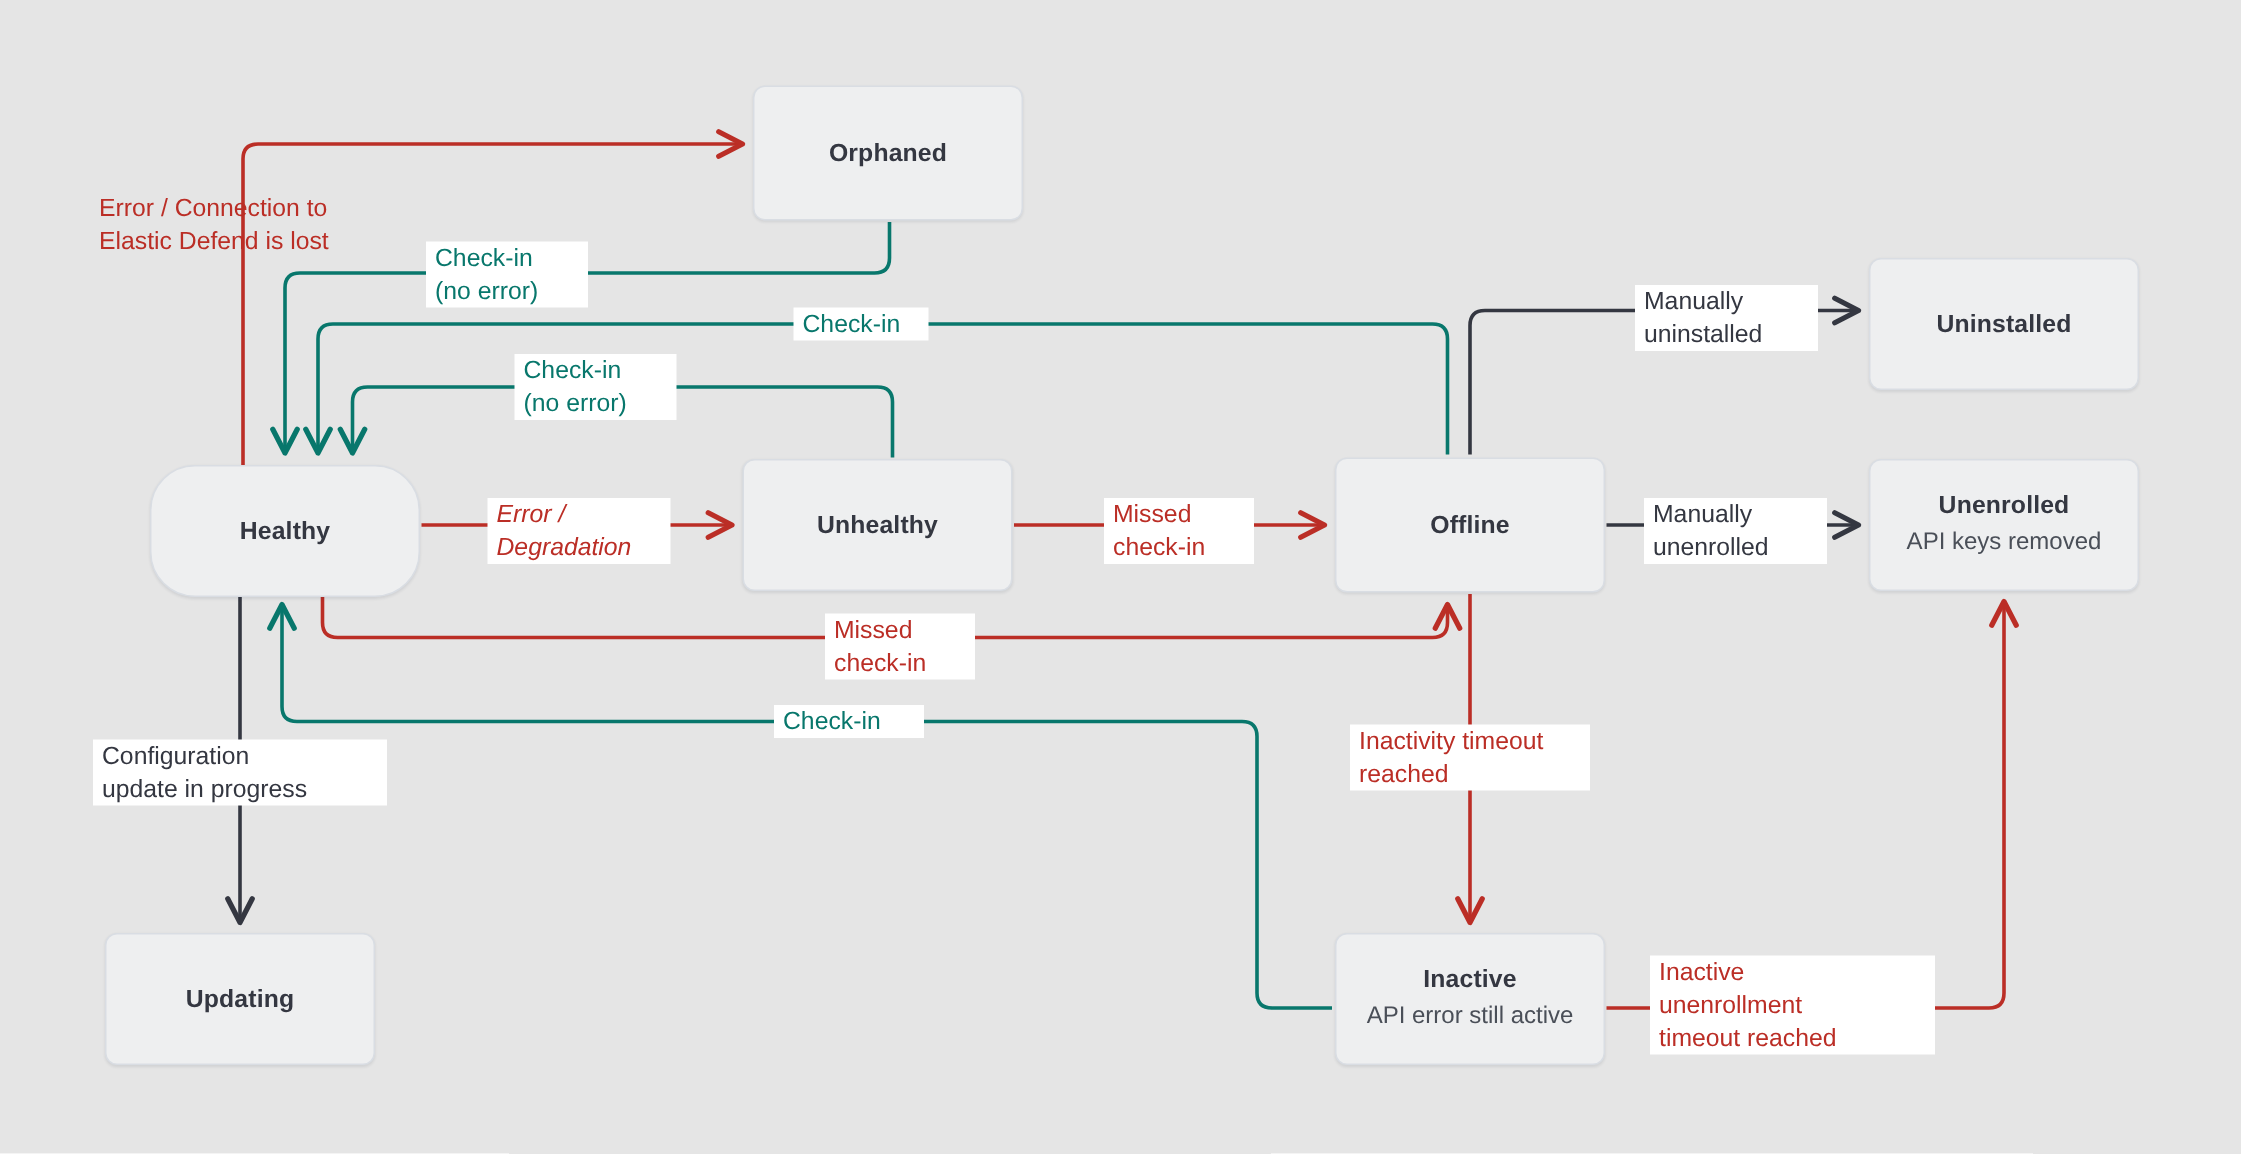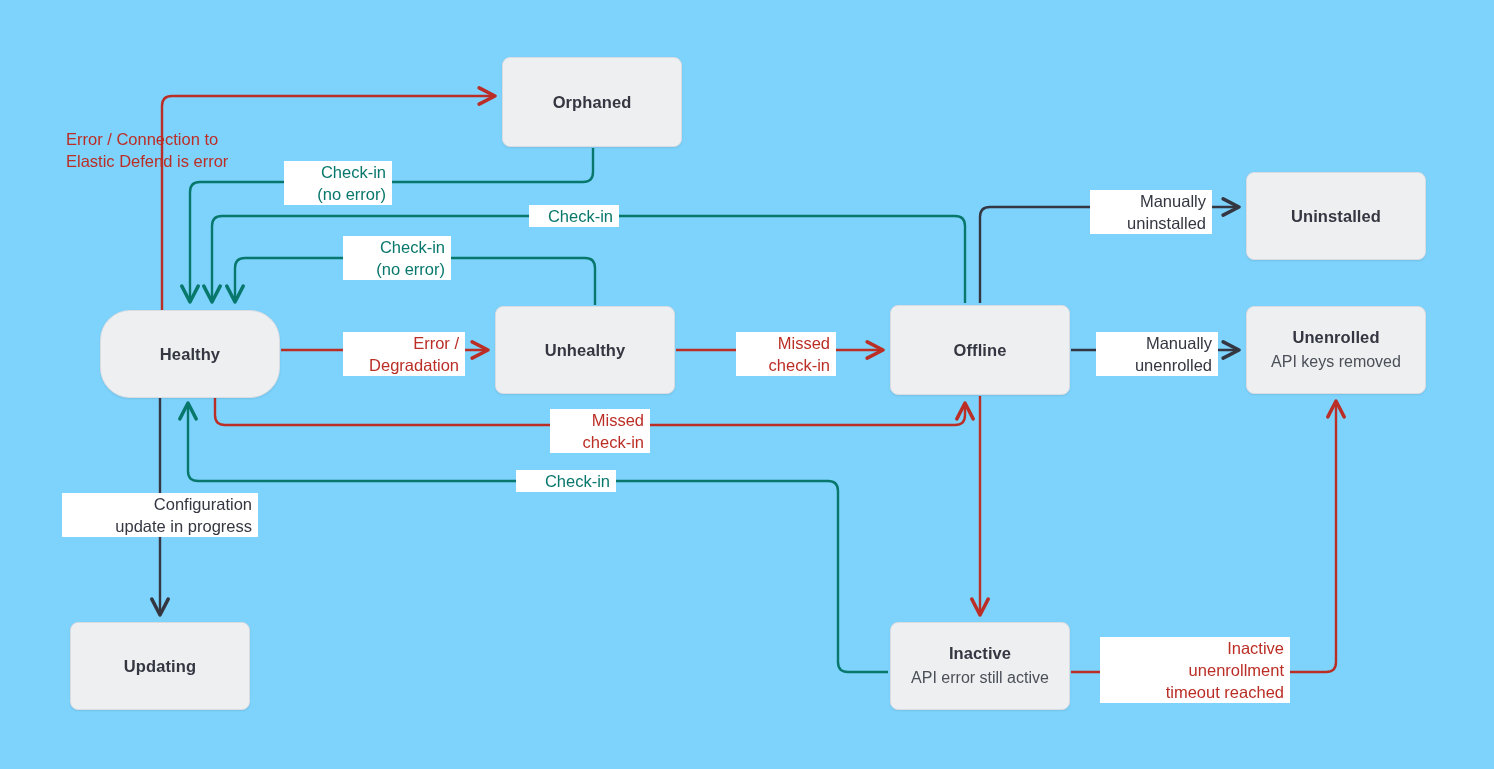--- a/index.html
+++ b/index.html
@@ -8,21 +8,21 @@
     padding: 0;
     background: #ffffff;
   }
   body {
     font-family: "Liberation Sans", sans-serif;
   }
   #canvas {
     position: relative;
     width: 1494px;
     height: 769px;
-    background: #7dd3fc;
+    background: #e5e5e5;
     overflow: hidden;
   }
   #wires {
     position: absolute;
     left: 0;
     top: 0;
     width: 1494px;
     height: 769px;
   }
   .node {
@@ -48,21 +48,21 @@
   .node .n-sub {
     font-size: 16px;
     font-weight: normal;
     color: #4a4f58;
     line-height: 1.3;
     margin-top: 4px;
   }
   .edge-label {
     position: absolute;
     box-sizing: border-box;
-    text-align: right;
+    text-align: left;
     font-size: 16.5px;
     line-height: 22px;
     background: #ffffff;
     white-space: pre-line;
     z-index: 4;
     padding: 0 6px;
   }
   .lbl-red   { color: #bb2e26; }
   .lbl-teal  { color: #08776c; }
   .lbl-black { color: #343741; }
@@ -144,47 +144,49 @@
   <div class="node" style="left:70px; top:622px; width:180px; height:88px;">
     <div class="n-title">Updating</div>
   </div>
 
   <div class="node" style="left:890px; top:622px; width:180px; height:88px;">
     <div class="n-title">Inactive</div>
     <div class="n-sub">API error still active</div>
   </div>
 
   <div class="edge-label lbl-red lbl-nobg" style="left:60px; top:128px; width:190px; text-align:left;">Error / Connection to
-Elastic Defend is error</div>
+Elastic Defend is lost</div>
 
   <div class="edge-label lbl-teal" style="left:284px; top:161px; width:108px;">Check-in
 (no error)</div>
 
   <div class="edge-label lbl-teal" style="left:529px; top:205px; width:90px;">Check-in</div>
 
   <div class="edge-label lbl-teal" style="left:343px; top:236px; width:108px;">Check-in
 (no error)</div>
 
-  <div class="edge-label lbl-red" style="left:343px; top:332px; width:122px;">Error /
+  <div class="edge-label lbl-red" style="left:325px; top:332px; width:122px;font-style:italic;">Error /
 Degradation</div>
 
   <div class="edge-label lbl-red" style="left:736px; top:332px; width:100px;">Missed
 check-in</div>
 
   <div class="edge-label lbl-red" style="left:550px; top:409px; width:100px;">Missed
 check-in</div>
 
   <div class="edge-label lbl-teal" style="left:516px; top:470px; width:100px;">Check-in</div>
 
   <div class="edge-label lbl-black" style="left:1090px; top:190px; width:122px;">Manually
 uninstalled</div>
 
   <div class="edge-label lbl-black" style="left:1096px; top:332px; width:122px;">Manually
 unenrolled</div>
 
+  <div class="edge-label lbl-red" style="left:900px; top:483px; width:160px;">Inactivity timeout
+reached</div>
 
   <div class="edge-label lbl-red" style="left:1100px; top:637px; width:190px;">Inactive
 unenrollment
 timeout reached</div>
 
   <div class="edge-label lbl-black" style="left:62px; top:493px; width:196px;">Configuration
 update in progress</div>
 
 </div>
 

